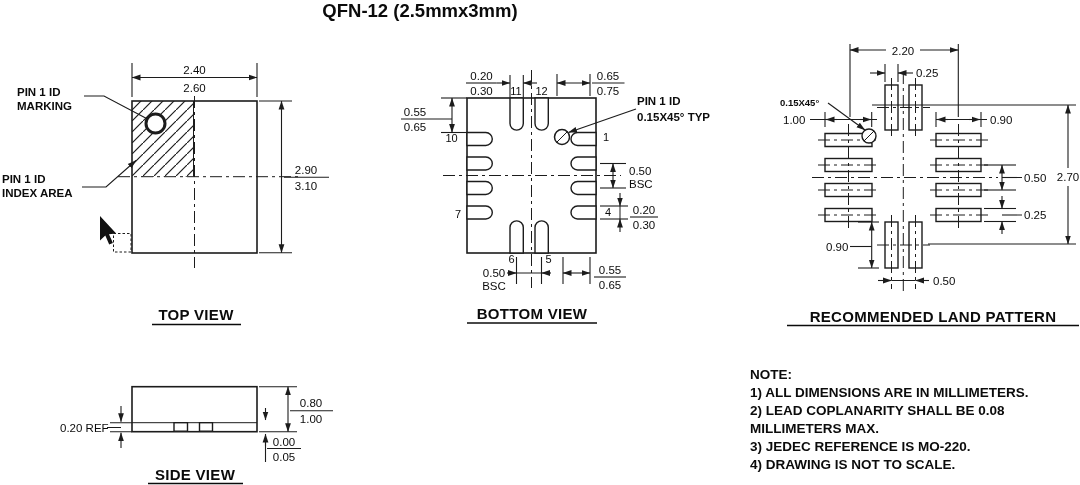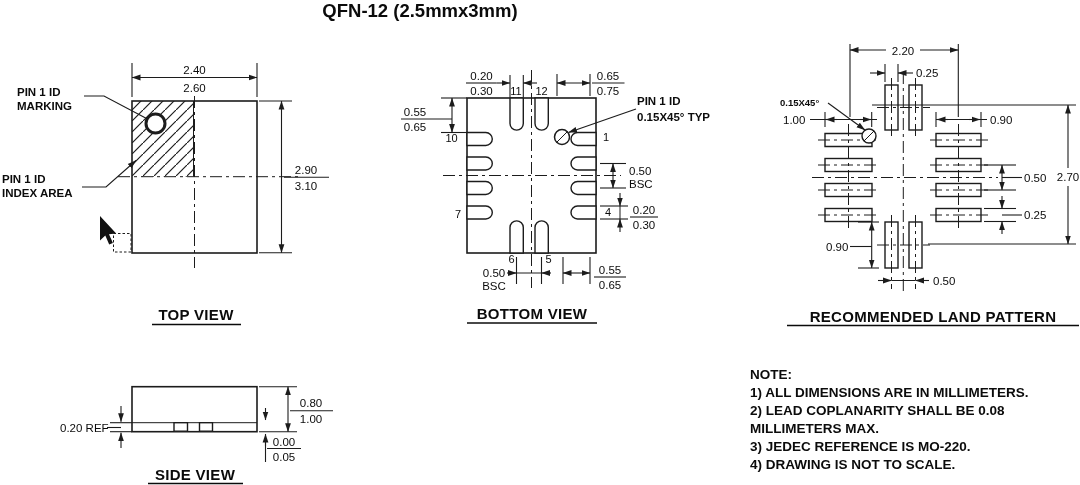--- a/index.html
+++ b/index.html
@@ -1,16 +1,16 @@
 <!DOCTYPE html>
 <html><head>
 <meta charset="utf-8">
 <style>
   html,body{margin:0;padding:0;background:#ffffff;}
-  .page{position:relative;width:1080px;height:485px;background:#fff;overflow:hidden;}
+  .page{position:relative;width:1080px;height:485px;background:#fff;overflow:hidden;border-radius:14px;}
   svg{display:block;}
   .ol{stroke:#1c1c1c;stroke-width:1.6;fill:none;}
   .ln{stroke:#1c1c1c;stroke-width:1.1;fill:none;}
   .thin{stroke:#1c1c1c;stroke-width:1.0;fill:none;}
   .cl{stroke:#1c1c1c;stroke-width:1.0;fill:none;stroke-dasharray:12 4 3 4;}
   .pad{stroke:#1c1c1c;stroke-width:1.4;fill:#ffffff;}
   text{fill:#0b0b0b;font-family:"Liberation Sans","DejaVu Sans",sans-serif;}
   .dim{font-size:11.5px;}
   .mid{text-anchor:middle;}
   .pin{font-size:11px;}

